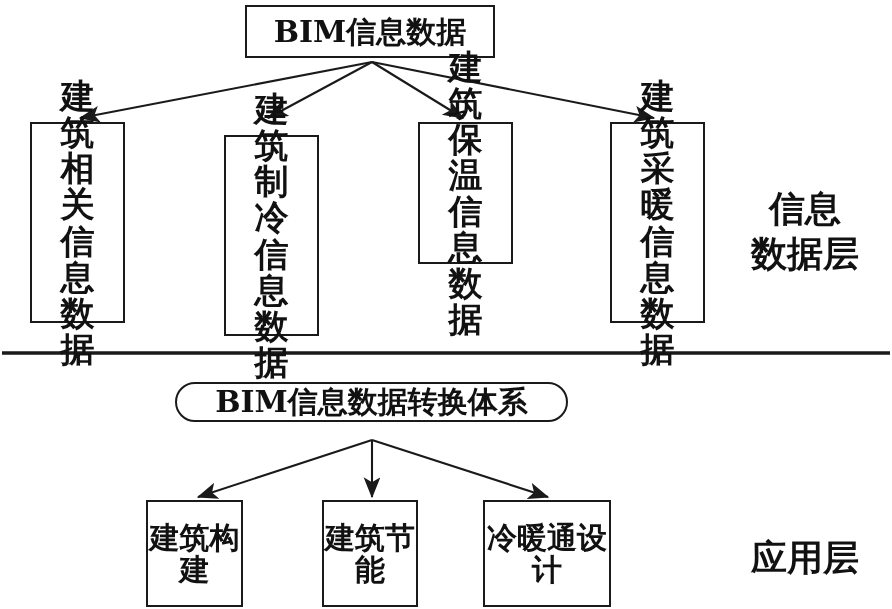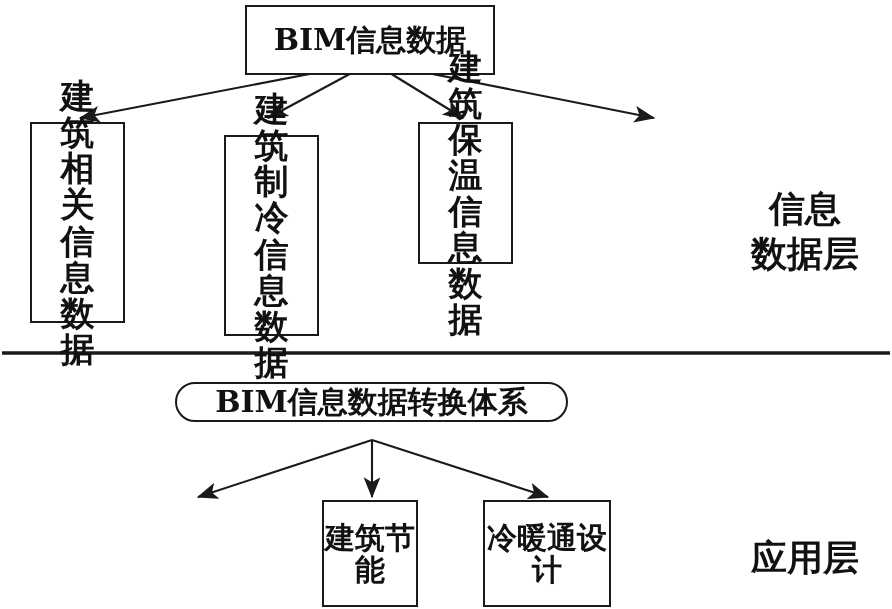--- a/index.html
+++ b/index.html
@@ -99,40 +99,46 @@
 
     <line x1="2" y1="353" x2="890" y2="353" stroke="#1a1a1a" stroke-width="3.4"></line>
 
     <g>
       <line x1="372" y1="440" x2="198" y2="497" stroke="#1a1a1a" stroke-width="2.1" marker-end="url(#arrowhead)"></line>
       <line x1="372" y1="440" x2="372" y2="497" stroke="#1a1a1a" stroke-width="2.1" marker-end="url(#arrowhead)"></line>
       <line x1="372" y1="440" x2="548" y2="497" stroke="#1a1a1a" stroke-width="2.1" marker-end="url(#arrowhead)"></line>
     </g>
   </svg>
 
-  <div class="node-box root-box" style="left:245px; top:5px; width:250px; height:70px;">BIM信息数据</div>
+  <div class="node-box root-box" style="left:245px; top:5px; width:250px; height:53px;">BIM信息数据</div>
 
   <div class="node-box leaf-box" style="left:30px; top:122px; width:95px; height:201px;">
     <span class="vtext">建筑相关信息数据</span>
   </div>
 
   <div class="node-box leaf-box" style="left:224px; top:135px; width:95px; height:201px;">
     <span class="vtext">建筑制冷信息数据</span>
   </div>
 
   <div class="node-box leaf-box" style="left:418px; top:122px; width:95px; height:142px;">
     <span class="vtext">建筑保温信息数据</span>
   </div>
 
+  <div class="node-box leaf-box" style="left:610px; top:122px; width:95px; height:201px;">
+    <span class="vtext">建筑采暖信息数据</span>
+  </div>
 
   <div class="layer-label" style="left:735px; top:186px; width:140px;">信息
 数据层</div>
 
   <div class="node-box root-box" style="left:175px; top:382px; width:393px; height:40px;border-radius:27px;">BIM信息数据转换体系</div>
 
+  <div class="node-box app-box" style="left:146px; top:500px; width:97px; height:107px;">
+    <span class="vtext">建筑构建</span>
+  </div>
 
   <div class="node-box app-box" style="left:322px; top:500px; width:96px; height:107px;">
     <span class="vtext">建筑节能</span>
   </div>
 
   <div class="node-box app-box wide" style="left:483px; top:500px; width:128px; height:107px;">
     <span class="vtext">冷暖通设计</span>
   </div>
 
   <div class="layer-label" style="left:735px; top:535px; width:140px;">应用层</div>

